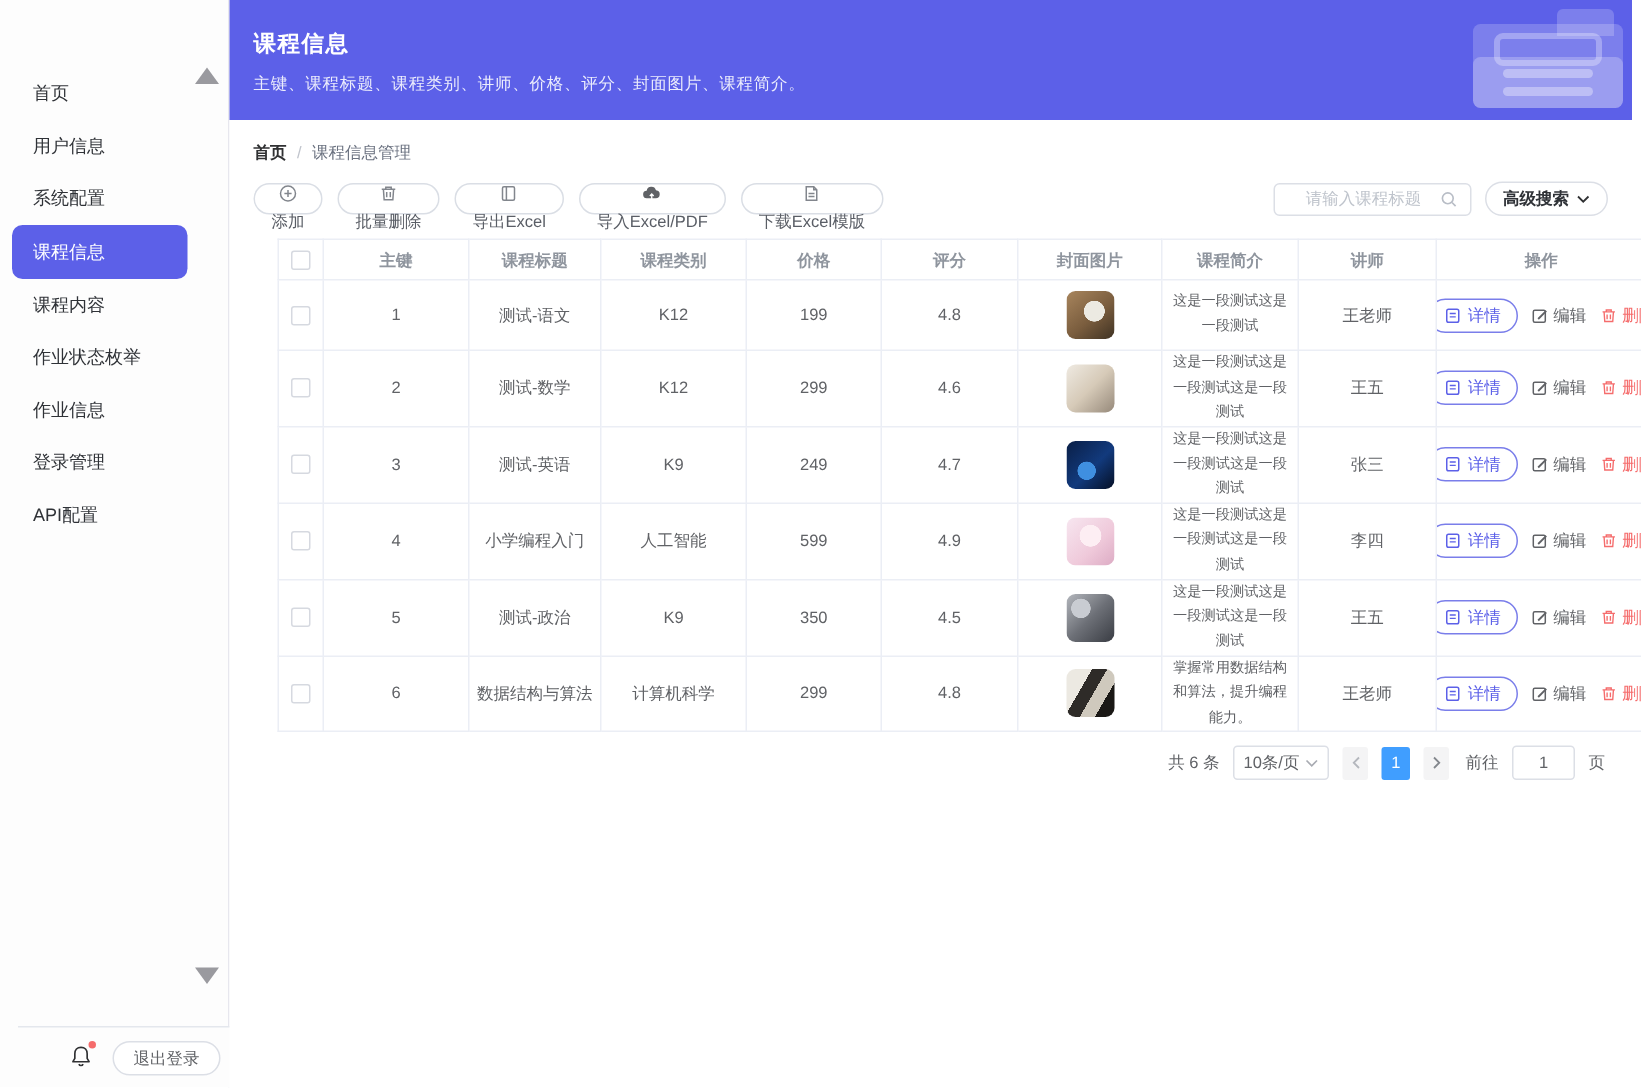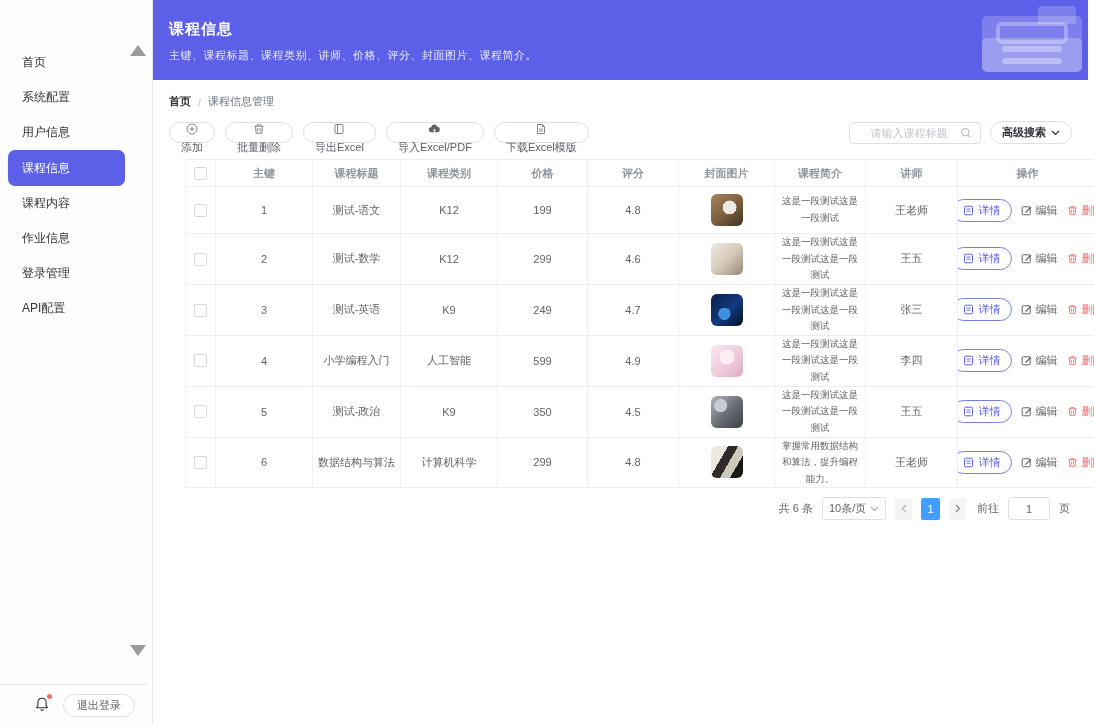--- a/index.html
+++ b/index.html
@@ -13,21 +13,21 @@
     background:#fdfdfd; border-right:1px solid #e7e7ee; }
   .scroll-arrow { position:absolute; right:6px; width:0; height:0; cursor:pointer;
     border-left:8px solid transparent; border-right:8px solid transparent; }
   .scroll-up { top:45px; border-bottom:11px solid #9a9a9f; }
   .scroll-down { top:645px; border-top:11px solid #9a9a9f; }
   .menu { position:absolute; top:45px; left:0; right:0; }
   .menu-item { height:35px; display:flex; align-items:center; padding-left:22px;
     font-size:12px; color:#2f3237; cursor:pointer; }
   .menu-item.active { background:#5c60e8; color:#fff; border-radius:7px;
     margin-left:8px; width:117px; padding-left:14px; height:36px; }
-  .sidebar-footer { position:absolute; bottom:0; left:0; width:148px; height:41px;
+  .sidebar-footer { position:absolute; bottom:0; left:12px; width:148px; height:41px;
     border-top:1px solid #e4e7ed; display:flex; align-items:center;
     justify-content:flex-end; gap:13px; padding-right:13px; background:#fdfdfd; }
   .bell-wrap { position:relative; width:16px; height:18px; cursor:pointer; color:#303133; }
   .bell-dot { position:absolute; top:-2px; right:-2px; width:5px; height:5px;
     border-radius:50%; background:#f56c6c; }
   .logout-btn { border:1px solid #dcdfe6; border-radius:12px; background:#fff;
     height:23px; padding:0 13px; font-size:11px; color:#606266; cursor:pointer;
     font-family:inherit; }
   
   .main { position:absolute; left:153px; top:0; width:935px; height:725px; background:#fff; }
@@ -116,30 +116,33 @@
 </head>
 <body>
 
 <aside class="sidebar">
   <span class="scroll-arrow scroll-up"></span>
   <nav class="menu">
     <div class="menu-item">
         <span>首页</span>
       </div>
     <div class="menu-item">
+        <span>用户信息</span>
+      </div>
+    <div class="menu-item">
         <span>系统配置</span>
-      </div>
-    <div class="menu-item">
-        <span>用户信息</span>
       </div>
     <div class="menu-item active">
         <span>课程信息</span>
       </div>
     <div class="menu-item">
         <span>课程内容</span>
+      </div>
+    <div class="menu-item">
+        <span>作业状态枚举</span>
       </div>
     <div class="menu-item">
         <span>作业信息</span>
       </div>
     <div class="menu-item">
         <span>登录管理</span>
       </div>
     <div class="menu-item">
         <span>API配置</span>
       </div>

